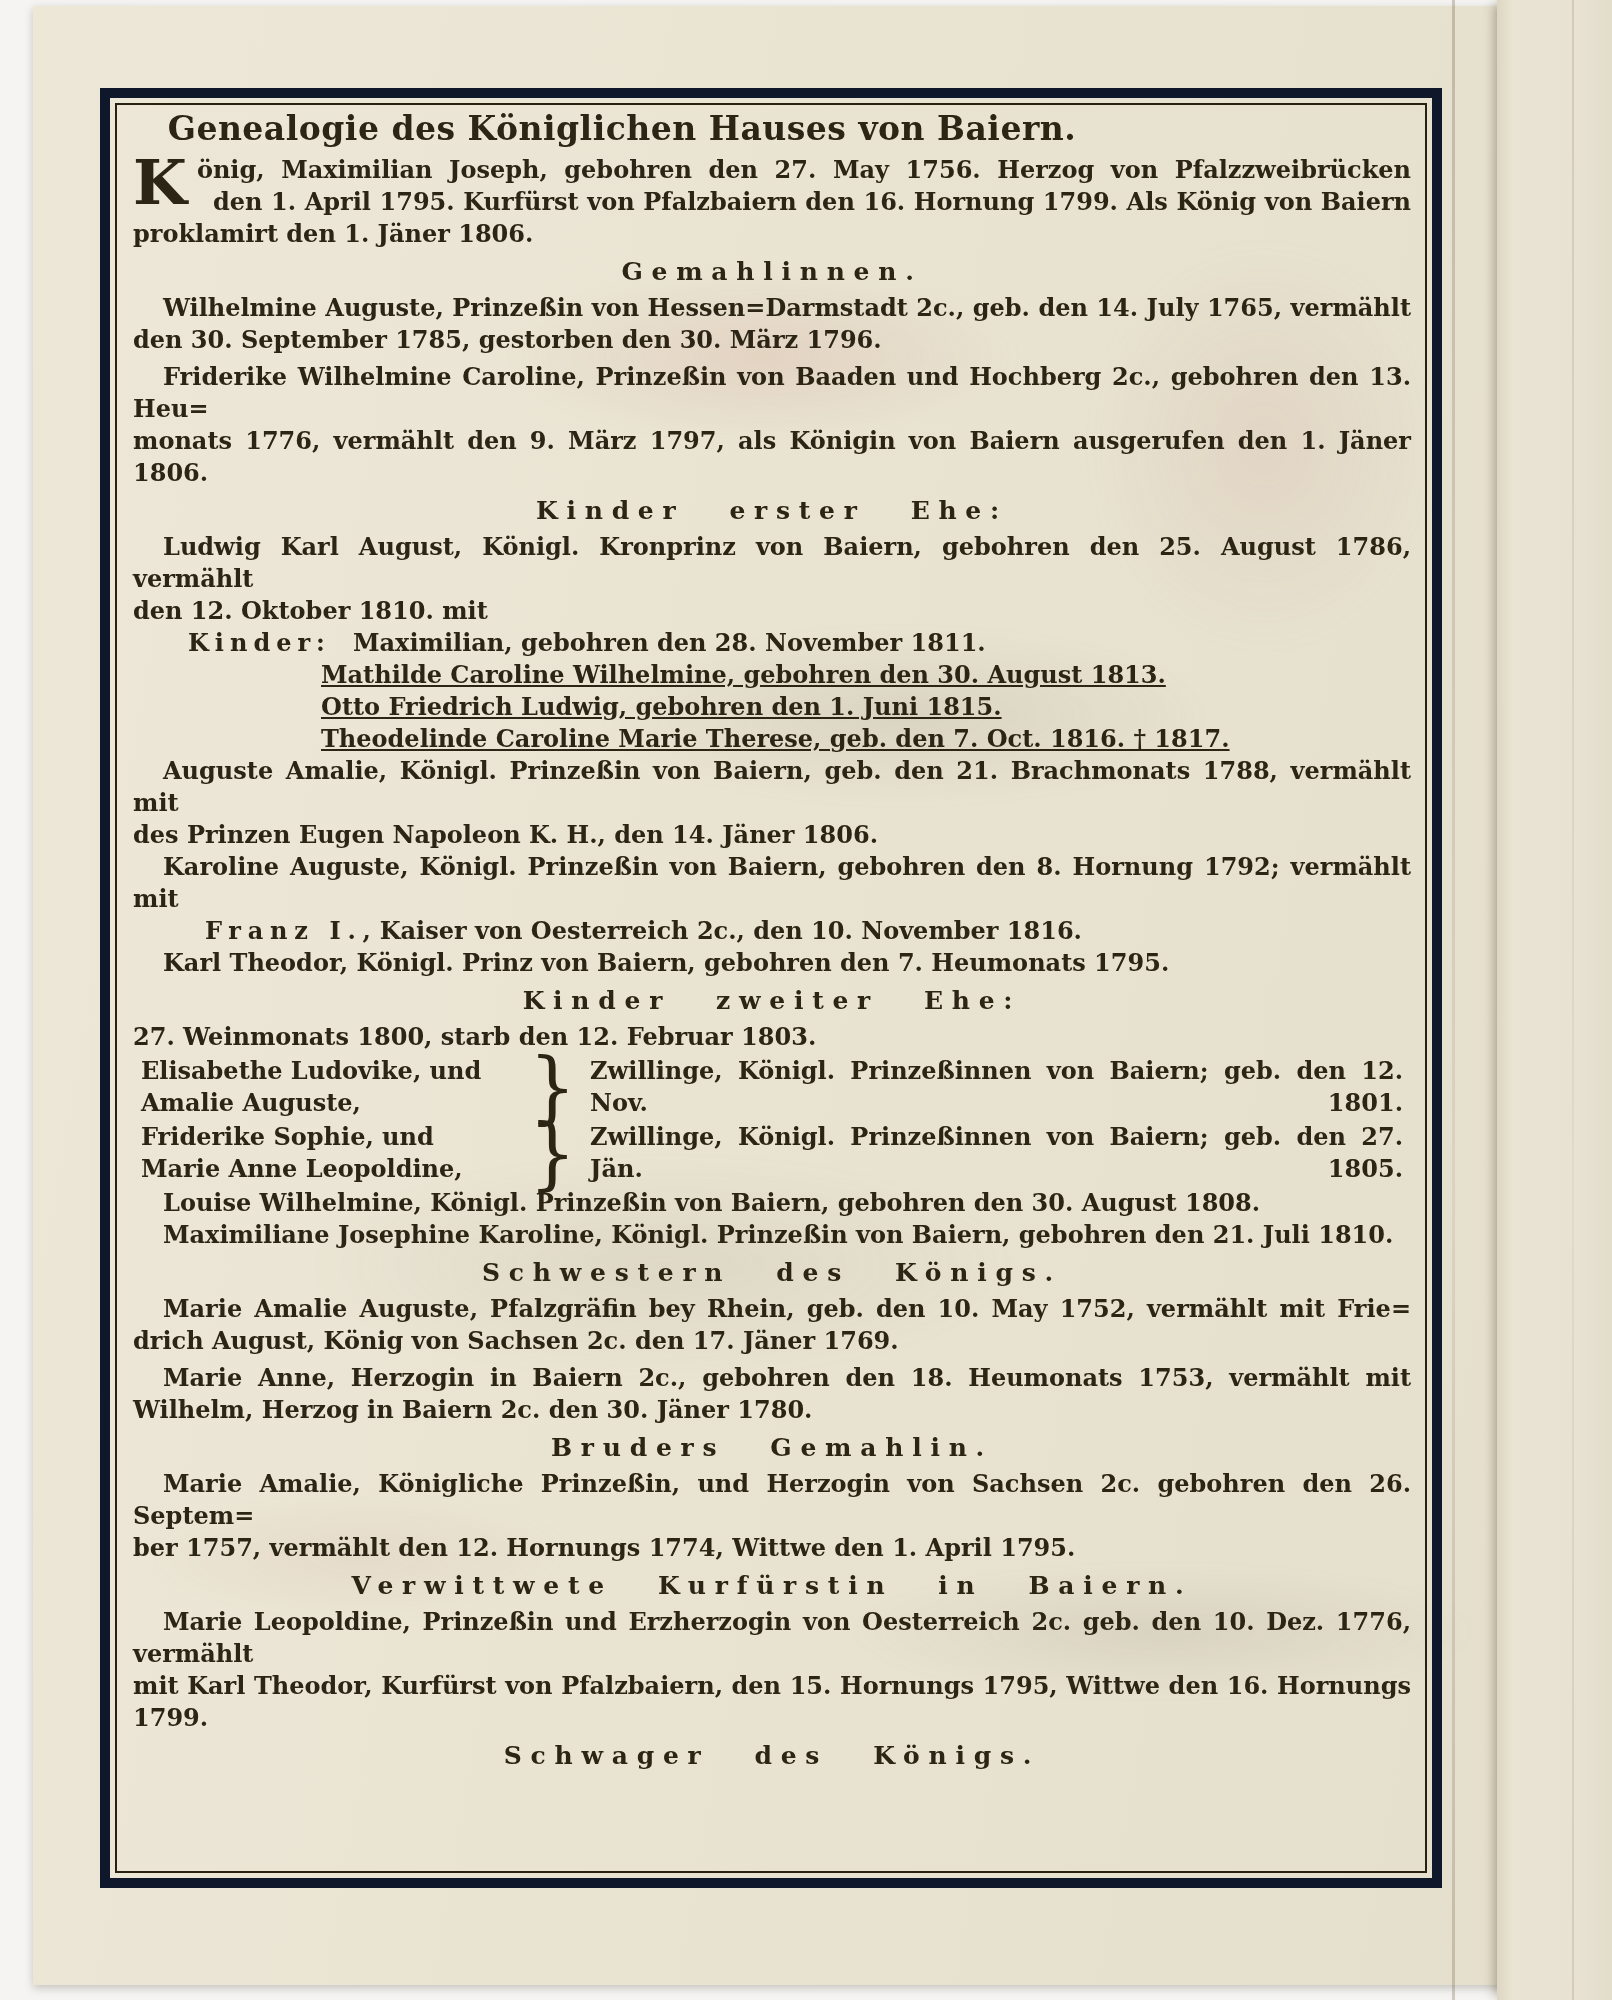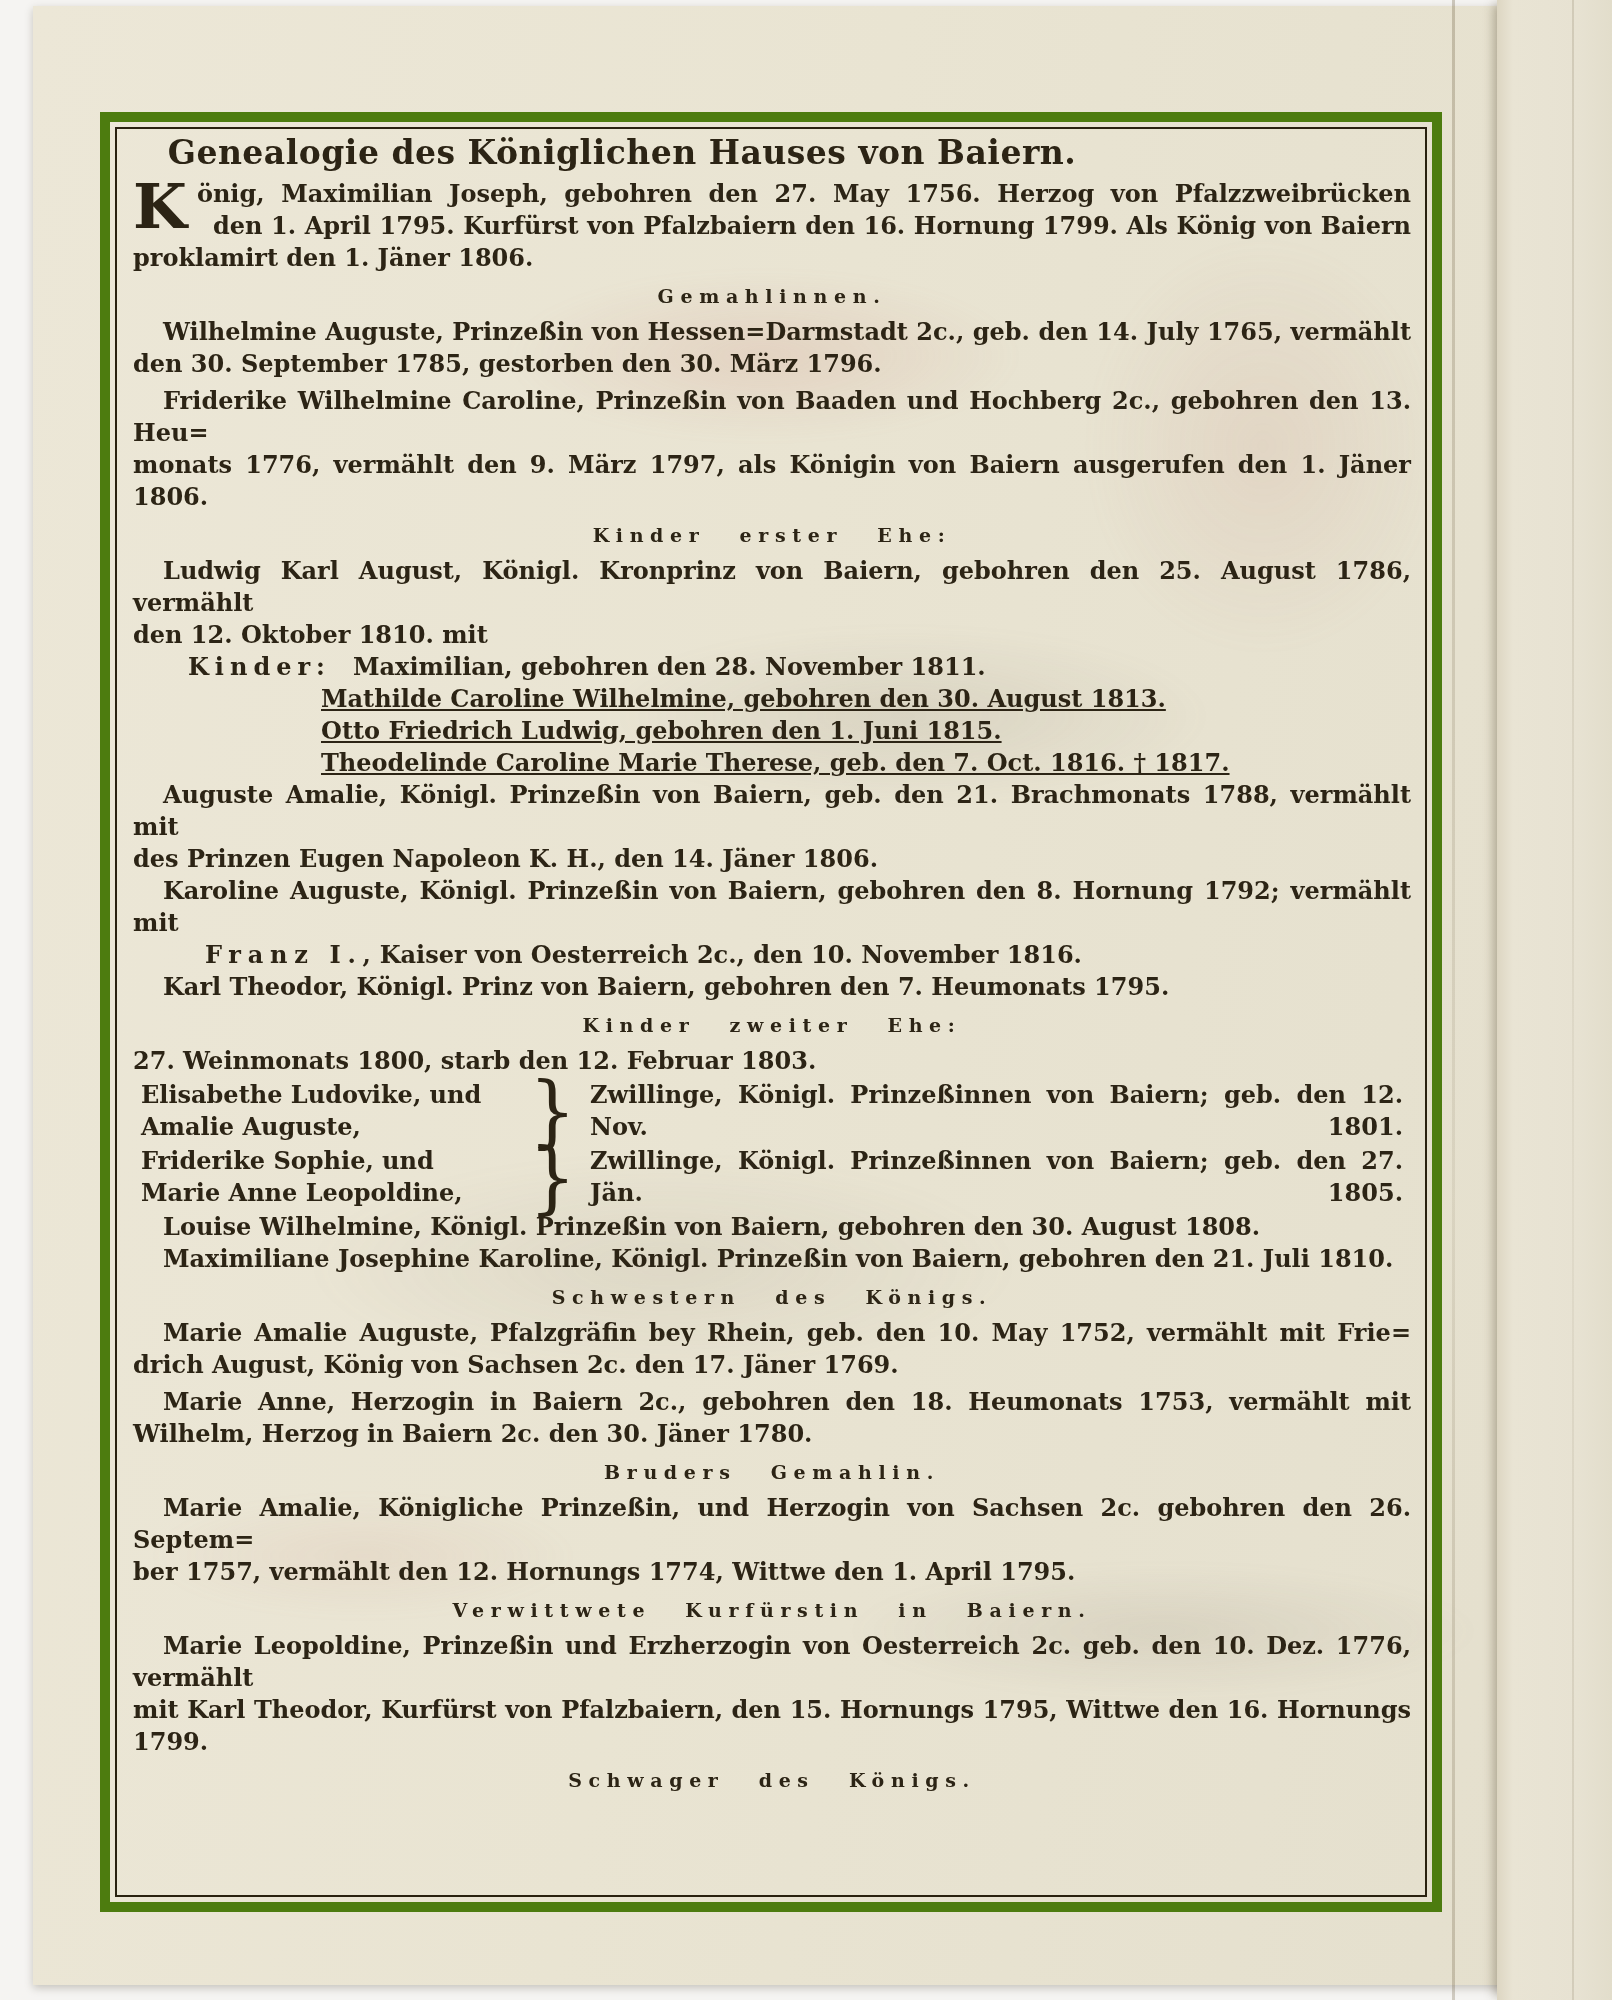--- a/index.html
+++ b/index.html
@@ -36,39 +36,39 @@
         background:radial-gradient(ellipse at center, rgba(120,110,92,.13), rgba(120,110,92,0) 70%); }
   .s4 { left:280px; top:1150px; width:700px; height:220px;
         background:radial-gradient(ellipse at center, rgba(125,112,92,.10), rgba(125,112,92,0) 72%); }
   .s5 { left:820px; top:1560px; width:620px; height:130px;
         background:radial-gradient(ellipse at center, rgba(118,106,88,.12), rgba(118,106,88,0) 72%); }
   .s6 { left:120px; top:1490px; width:420px; height:120px;
         background:radial-gradient(ellipse at center, rgba(196,130,115,.10), rgba(196,130,115,0) 72%); }
 
   
   .frame {
-    position:absolute; left:100px; top:112px; width:1342px; height:1800px;
-    border:10px solid #4d7c0f; box-sizing:border-box;
+    position:absolute; left:100px; top:88px; width:1342px; height:1800px;
+    border:10px solid #0f172a; box-sizing:border-box;
   }
   .frame-inner {
     position:absolute; left:5px; top:5px; right:5px; bottom:5px;
     border:2px solid #29210f;
   }
   .content {
     position:absolute; left:9px; top:7px; right:9px; bottom:5px;
     padding:2px 12px 0 14px; overflow:hidden;
     font-size:24px; font-weight:bold; line-height:32px;
   }
 
   .title {
     text-align:center; font-size:33px; line-height:40px;
     margin:2px 300px 5px 0; letter-spacing:.5px;
   }
   .heading {
-    text-align:center; font-size:19px; line-height:34px;
+    text-align:center; font-size:25px; line-height:34px;
     letter-spacing:.35em; word-spacing:1.1em; margin:5px 0 3px;
   }
   .line { white-space:normal; }
   .j { text-align:justify; text-align-last:justify; }
   .ind { text-indent:30px; }
   .para { margin-top:5px; }
 
   .dropcap {
     float:left; font-size:62px; line-height:58px; height:62px;
     padding:0 10px 0 0; font-weight:bold;

